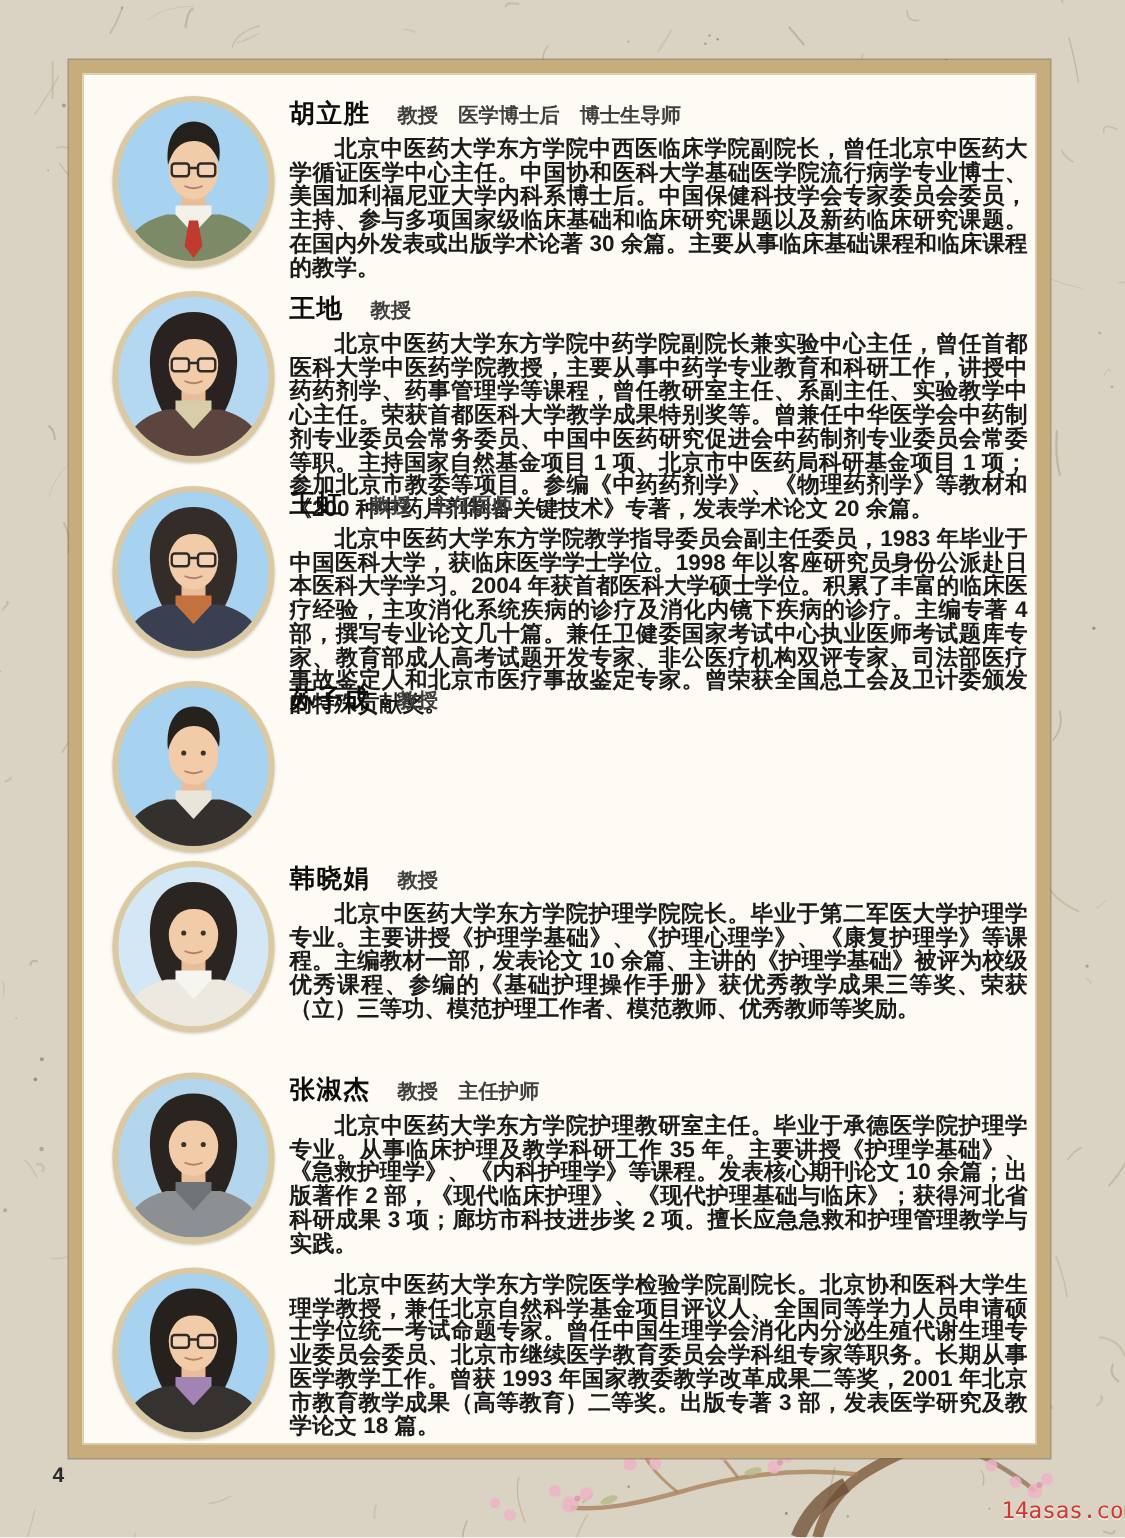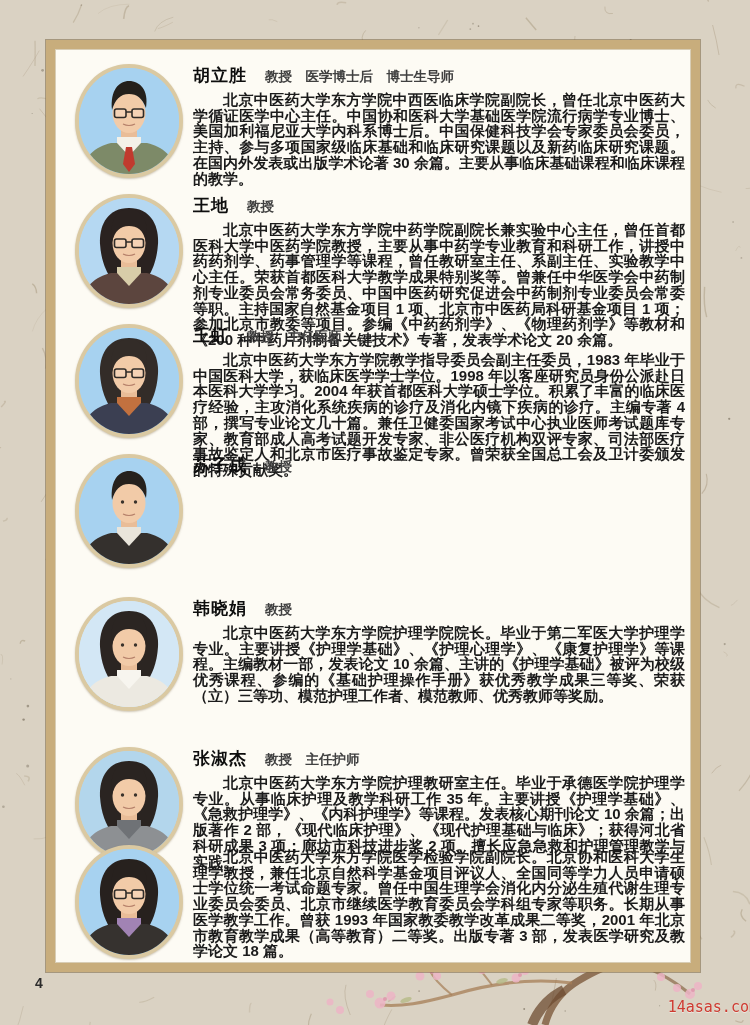--- a/index.html
+++ b/index.html
@@ -591,21 +591,21 @@
         </svg>
       </div>
       <div class="info">
         <div class="nameline">
           <span class="pname">苏子成</span>
           <span class="ptitles">教授</span>
         </div>
       </div>
     </section>
 
-    <section class="profile style-bob" style="top: 548px; --bg: #d3e7f5; --hair: #2b2522; --cloth: #ece9e1; --shirt: #f7f5ef;">
+    <section class="profile style-bob" style="top: 525px; --bg: #d3e7f5; --hair: #2b2522; --cloth: #ece9e1; --shirt: #f7f5ef;">
       <div class="photo">
         <svg viewBox="0 0 100 106" preserveAspectRatio="xMidYMid slice">
           <rect class="av-bg" width="100" height="106"></rect>
           <path class="av-hair-bob" d="M50,10 C28,10 20,28 21,46 C22,62 27,74 33,82 L67,82 C73,74 78,62 79,46 C80,28 72,10 50,10 Z"></path>
           <rect class="av-neck" x="42" y="58" width="16" height="20" rx="3" fill="#e9bd98"></rect>
           <path class="av-torso" d="M2,106 C5,88 16,79 32,75 L68,75 C84,79 95,88 98,106 Z"></path>
           <path class="av-shirt" d="M38,75 L50,88 L62,75 L62,69 L38,69 Z"></path>
           <path class="av-tie" d="M47,79 L53,79 L56,96 L50,104 L44,96 Z"></path>
           <ellipse class="av-face" cx="50" cy="45" rx="16.5" ry="20" fill="#f2cba8"></ellipse>
           <path class="av-hair-short" d="M33,42 C31,22 40,13 50,13 C61,13 70,22 67,40 C63,30 58,26 50,26 C41,26 36,32 33,42 Z"></path>
@@ -624,21 +624,21 @@
       </div>
       <div class="info">
         <div class="nameline">
           <span class="pname">韩晓娟</span>
           <span class="ptitles">教授</span>
         </div>
         <p class="bio">北京中医药大学东方学院护理学院院长。毕业于第二军医大学护理学专业。主要讲授《护理学基础》、《护理心理学》、《康复护理学》等课程。主编教材一部，发表论文 10 余篇、主讲的《护理学基础》被评为校级优秀课程、参编的《基础护理操作手册》获优秀教学成果三等奖、荣获（立）三等功、模范护理工作者、模范教师、优秀教师等奖励。</p>
       </div>
     </section>
 
-    <section class="profile style-bob" style="top: 698px; --bg: #b3d6ec; --hair: #2a2421; --cloth: #8d9093; --shirt: #6f7276;">
+    <section class="profile style-bob" style="top: 666px; --bg: #b3d6ec; --hair: #2a2421; --cloth: #8d9093; --shirt: #6f7276;">
       <div class="photo">
         <svg viewBox="0 0 100 106" preserveAspectRatio="xMidYMid slice">
           <rect class="av-bg" width="100" height="106"></rect>
           <path class="av-hair-bob" d="M50,10 C28,10 20,28 21,46 C22,62 27,74 33,82 L67,82 C73,74 78,62 79,46 C80,28 72,10 50,10 Z"></path>
           <rect class="av-neck" x="42" y="58" width="16" height="20" rx="3" fill="#e9bd98"></rect>
           <path class="av-torso" d="M2,106 C5,88 16,79 32,75 L68,75 C84,79 95,88 98,106 Z"></path>
           <path class="av-shirt" d="M38,75 L50,88 L62,75 L62,69 L38,69 Z"></path>
           <path class="av-tie" d="M47,79 L53,79 L56,96 L50,104 L44,96 Z"></path>
           <ellipse class="av-face" cx="50" cy="45" rx="16.5" ry="20" fill="#f2cba8"></ellipse>
           <path class="av-hair-short" d="M33,42 C31,22 40,13 50,13 C61,13 70,22 67,40 C63,30 58,26 50,26 C41,26 36,32 33,42 Z"></path>

